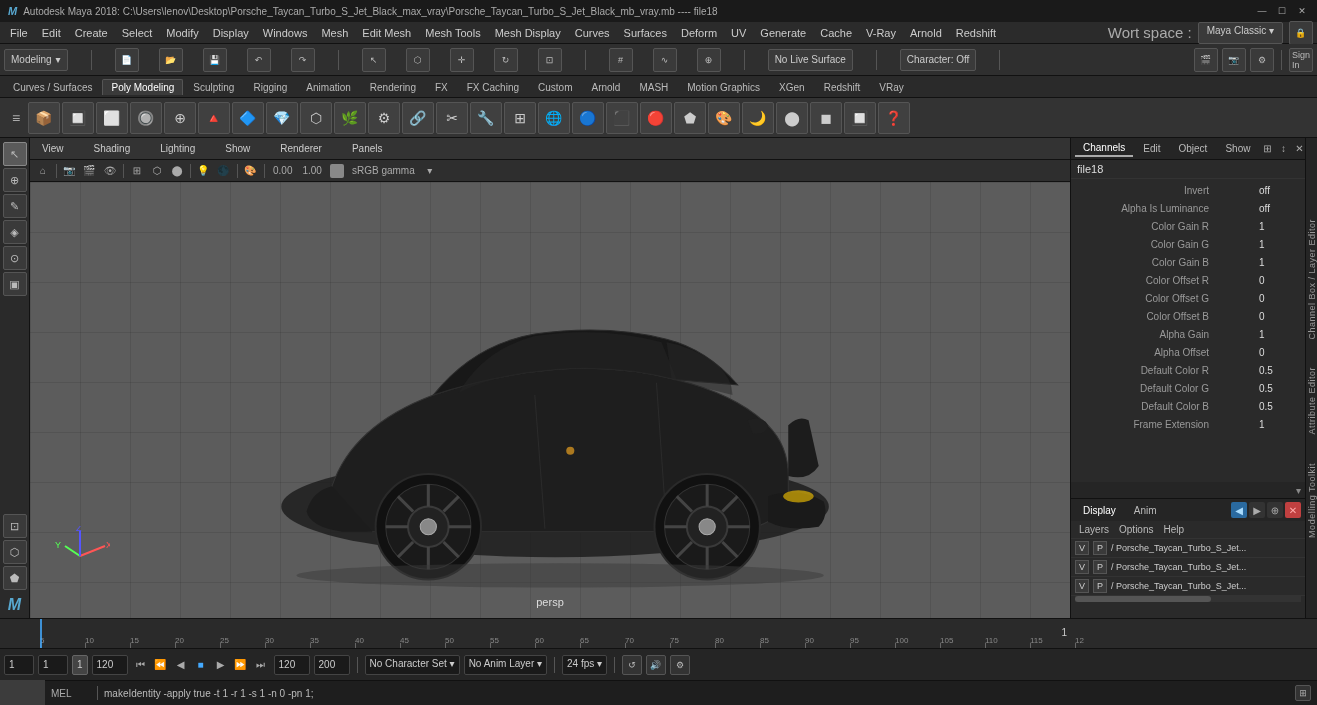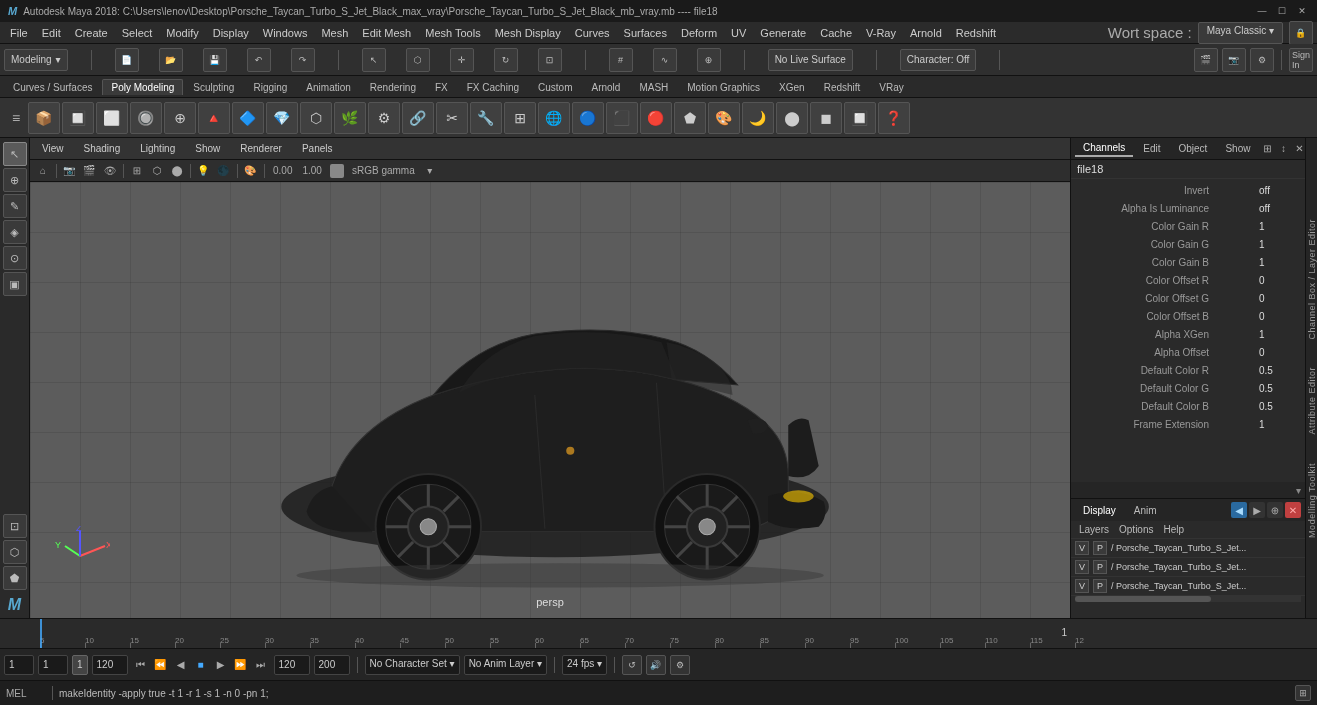--- a/index.html
+++ b/index.html
@@ -160,21 +160,21 @@
       display: flex; align-items: center; justify-content: center;
       font-size: 11px; color: #bbb;
     }
     .lt-btn.active { background: #5a5a5a; border-color: #888; }
     #viewport-menu-bar {
       height: 22px;
       background: #333;
       display: flex;
       align-items: center;
       padding: 0 6px;
-      gap: 8px;
+      gap: 18px;
       border-bottom: 1px solid #111;
     }
     .vp-menu-item {
       padding: 2px 6px;
       cursor: pointer;
       color: #ccc;
       font-size: 10px;
       border-radius: 2px;
     }
 
@@ -386,20 +386,21 @@
 
     
     #status-bar {
       height: 20px;
       background: #1e1e1e;
       display: flex;
       align-items: center;
       padding: 12px 6px;
       gap: 6px;
       border-top: 1px solid #111;
+      margin-left: 45px;
     }
     .status-lang {
       color: #aaa;
       font-size: 10px;
       min-width: 40px;
     }
     .status-cmd {
       flex: 1;
       color: #bbb;
       font-size: 10px;
@@ -805,21 +806,21 @@
         </div>
         <div class="prop-row">
           <span class="prop-label">Color Offset G</span>
           <span class="prop-value">0</span>
         </div>
         <div class="prop-row">
           <span class="prop-label">Color Offset B</span>
           <span class="prop-value">0</span>
         </div>
         <div class="prop-row">
-          <span class="prop-label">Alpha XGen</span>
+          <span class="prop-label">Alpha Gain</span>
           <span class="prop-value">1</span>
         </div>
         <div class="prop-row">
           <span class="prop-label">Alpha Offset</span>
           <span class="prop-value">0</span>
         </div>
         <div class="prop-row">
           <span class="prop-label">Default Color R</span>
           <span class="prop-value">0.5</span>
         </div>

